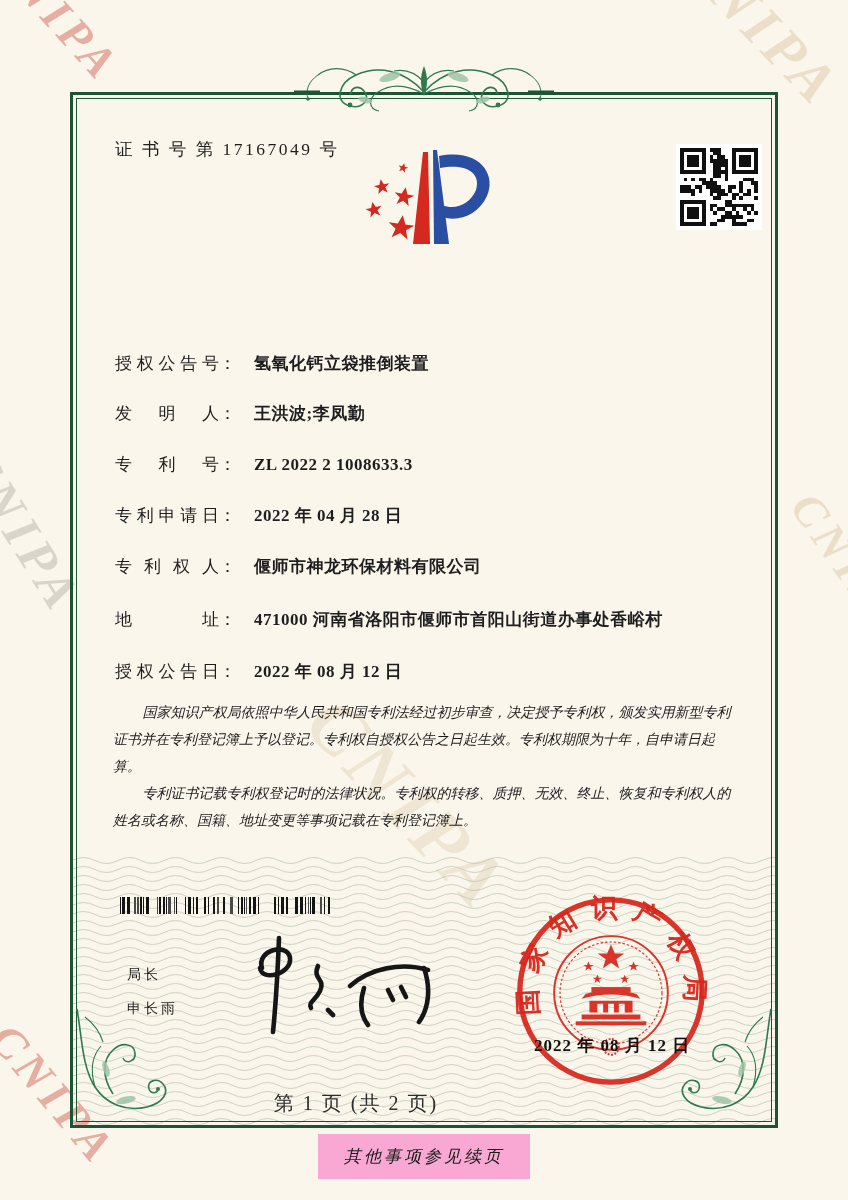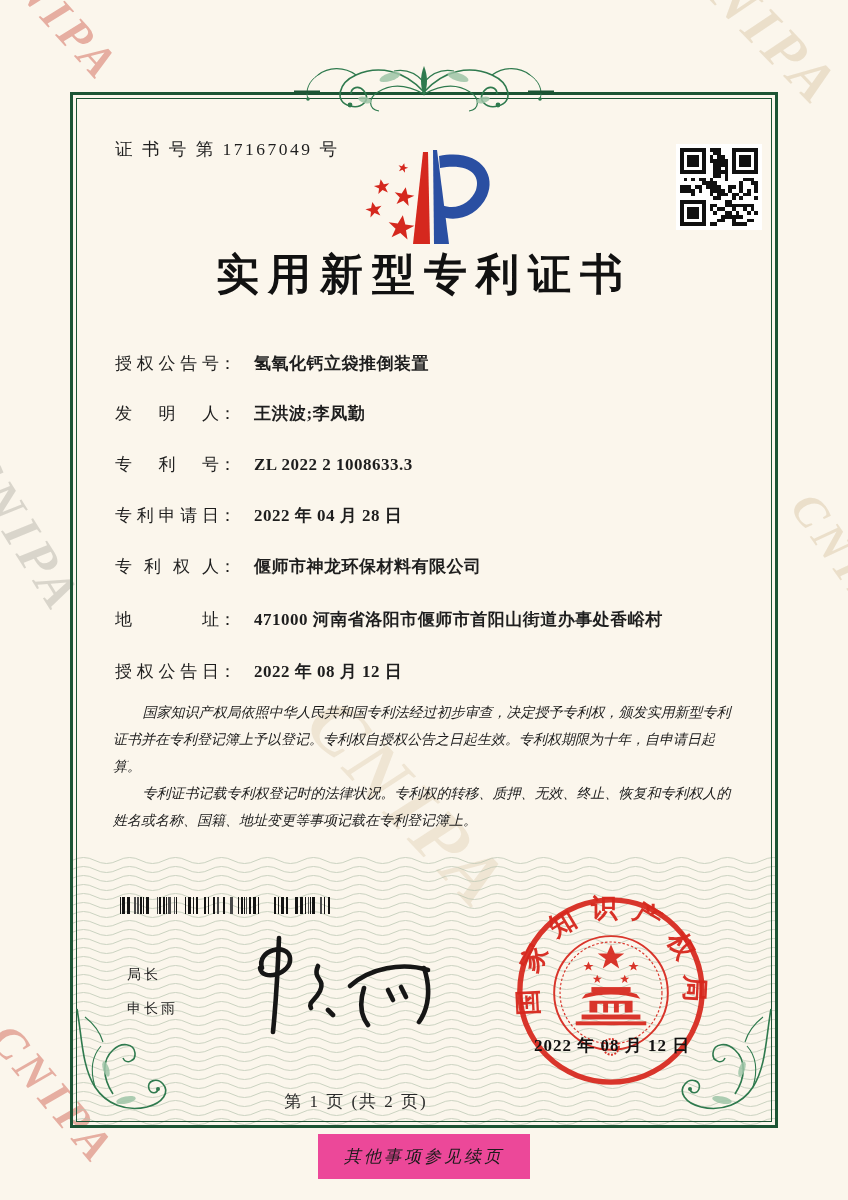--- a/index.html
+++ b/index.html
@@ -39,23 +39,23 @@
       line-height:27px;font-style:italic;color:#1b1b1b;}
   .paras p{margin:0;text-indent:2.1em;}
   
   .barcode{position:absolute;left:120px;top:897px;}
   .sig-title{position:absolute;left:127px;top:966px;font-size:14px;letter-spacing:3px;}
   .sig-name{position:absolute;left:127px;top:1000px;font-size:14px;letter-spacing:3px;}
   .signature{position:absolute;left:238px;top:928px;}
   .seal{position:absolute;left:513px;top:893px;}
   .seal-date{position:absolute;left:512px;top:1034px;width:200px;text-align:center;
       font-size:17px;letter-spacing:1px;color:#121212;font-weight:700;}
-  .page-info{position:absolute;left:0;top:1090px;width:712px;text-align:center;font-size:17px;color:#2b2b2b;letter-spacing:2px;}
+  .page-info{position:absolute;left:0;top:1090px;width:712px;text-align:center;font-size:20px;color:#2b2b2b;letter-spacing:2px;}
   .cont-note{position:absolute;left:50%;top:1134px;transform:translateX(-50%);
-      background:#ec4899;padding:11px 26px;font-size:17px;letter-spacing:3px;color:#1b1b1b;font-style:italic;}
+      background:#f9a8d4;padding:11px 26px;font-size:17px;letter-spacing:3px;color:#1b1b1b;font-style:italic;}
 </style>
 </head>
 <body>
 
 <div class="page">
 
   <div class="wm wm-red" style="left:-28px;top:-14px;font-size:46px;transform:rotate(48deg);">CNIPA</div>
   <div class="wm wm-tan" style="left:658px;top:-10px;font-size:58px;transform:rotate(46deg);">CNIPA</div>
   <div class="wm wm-gray" style="left:-72px;top:500px;font-size:52px;transform:rotate(58deg);">CNIPA</div>
   <div class="wm wm-tan" style="left:766px;top:540px;font-size:46px;transform:rotate(55deg);">CNIPA</div>
@@ -358,21 +358,20 @@
         <rect x="6" y="20" width="1" height="1" fill="#101010"></rect>
         <rect x="8" y="20" width="1" height="1" fill="#101010"></rect>
         <rect x="9" y="20" width="1" height="1" fill="#101010"></rect>
         <rect x="14" y="20" width="1" height="1" fill="#101010"></rect>
         <rect x="15" y="20" width="1" height="1" fill="#101010"></rect>
         <rect x="16" y="20" width="1" height="1" fill="#101010"></rect>
         <rect x="17" y="20" width="1" height="1" fill="#101010"></rect>
       </svg>
   </div>
 
-  <div class="title">实用新型专利证书</div>
 
   <div class="fields">
     <div class="frow" style="top:0"><span class="flabel">授权公告号</span><span>：</span><span class="fvalue">氢氧化钙立袋推倒装置</span></div>
     <div class="frow" style="top:50px"><span class="flabel">发明人</span><span>：</span><span class="fvalue">王洪波;李凤勤</span></div>
     <div class="frow" style="top:101px"><span class="flabel">专利号</span><span>：</span><span class="fvalue">ZL 2022 2 1008633.3</span></div>
     <div class="frow" style="top:152px"><span class="flabel">专利申请日</span><span>：</span><span class="fvalue">2022 年 04 月 28 日</span></div>
     <div class="frow" style="top:203px"><span class="flabel">专利权人</span><span>：</span><span class="fvalue">偃师市神龙环保材料有限公司</span></div>
     <div class="frow" style="top:256px"><span class="flabel">地址</span><span>：</span><span class="fvalue">471000 河南省洛阳市偃师市首阳山街道办事处香峪村</span></div>
     <div class="frow" style="top:308px">
       <span class="flabel">授权公告日</span><span>：</span><span class="fvalue">2022 年 08 月 12 日</span>

